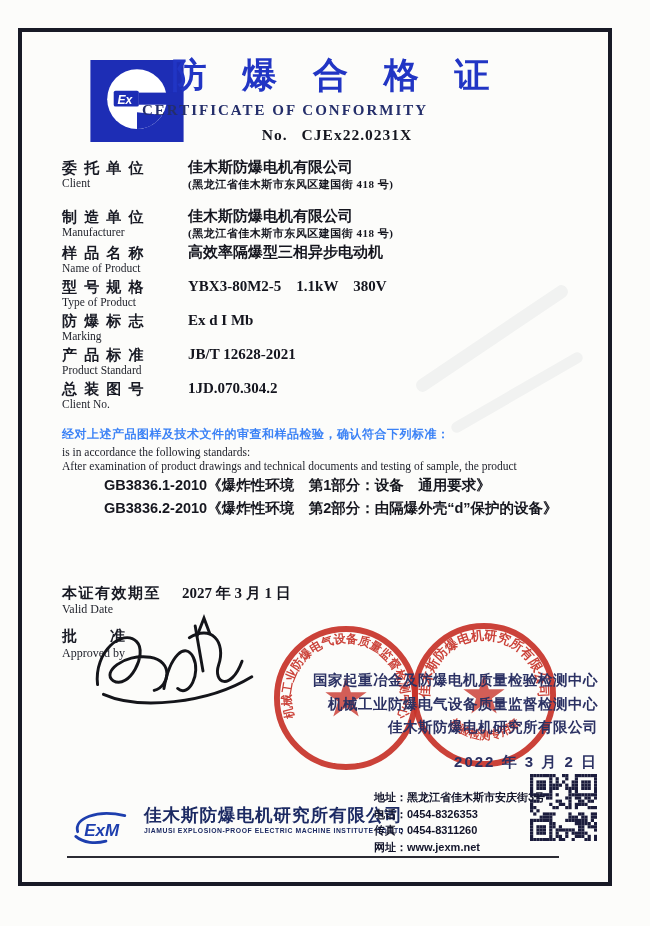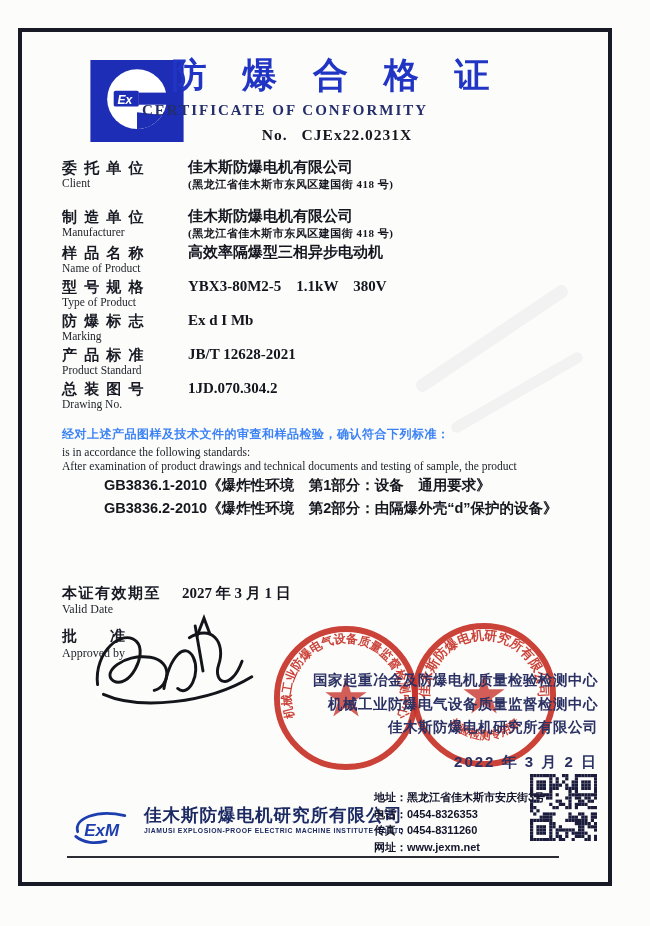--- a/index.html
+++ b/index.html
@@ -151,21 +151,21 @@
           <div class="zh">产 品 标 准</div>
           <div class="en">Product Standard</div>
         </div>
         <div class="val">
           <div>JB/T 12628-2021</div>
         </div>
       </div>
       <div class="row">
         <div class="lab">
           <div class="zh">总 装 图 号</div>
-          <div class="en">Drawing No.</div>
+          <div class="en">Client No.</div>
         </div>
         <div class="val">
           <div>1JD.070.304.2</div>
         </div>
       </div>
     </div>
 
     <div class="abs statement">
       <div class="st-zh">经对上述产品图样及技术文件的审查和样品检验，确认符合下列标准：</div>
       <div class="st-en">is in accordance the following standards:</div>

